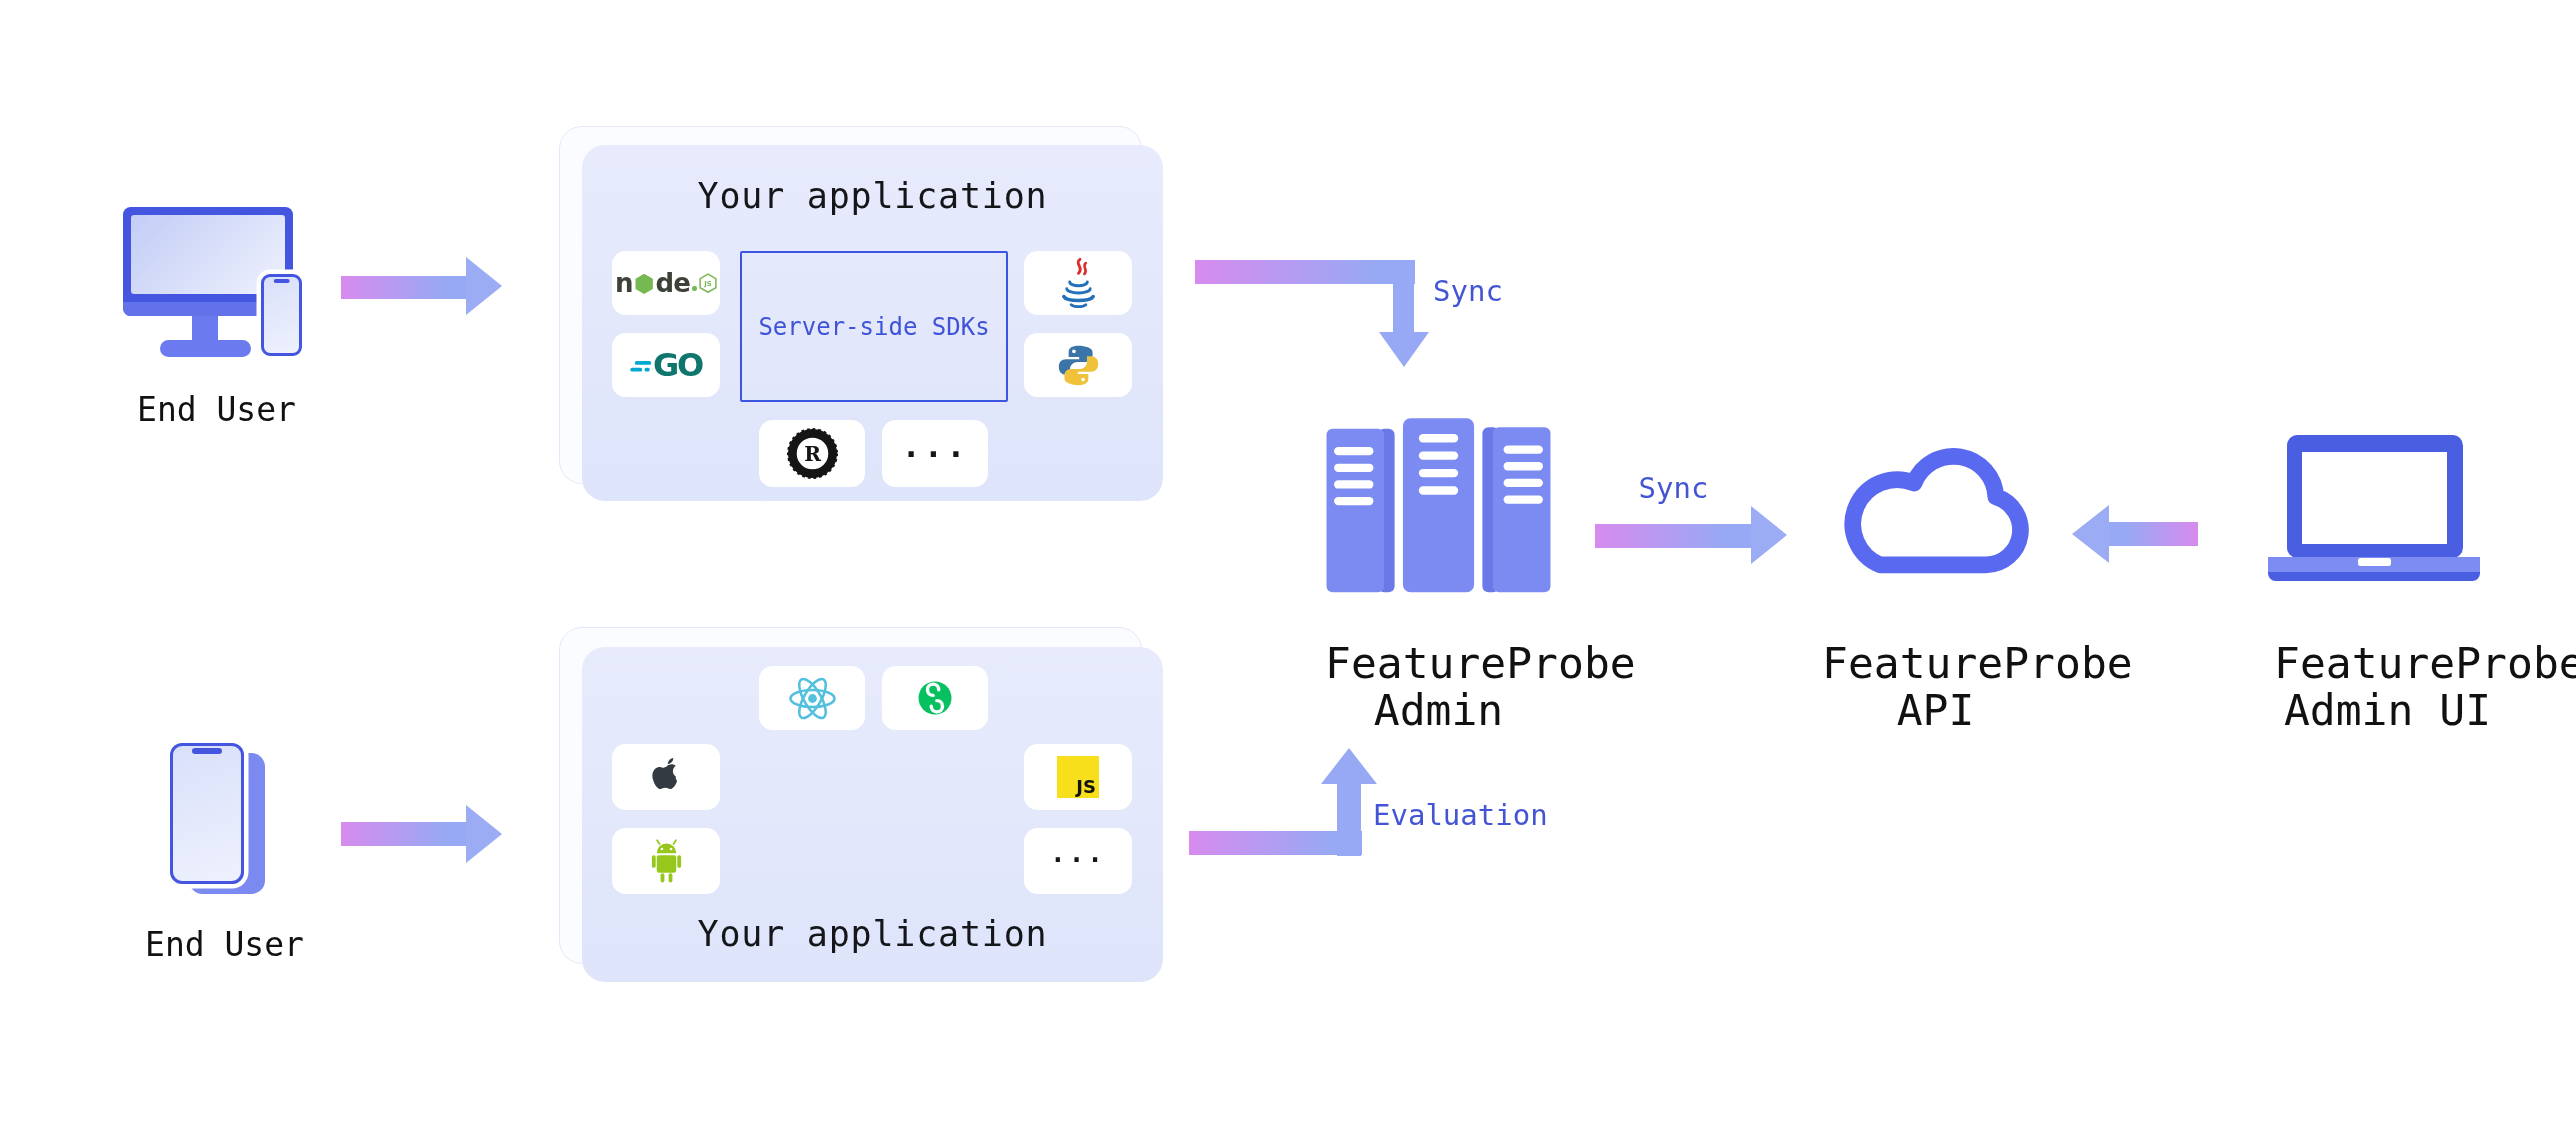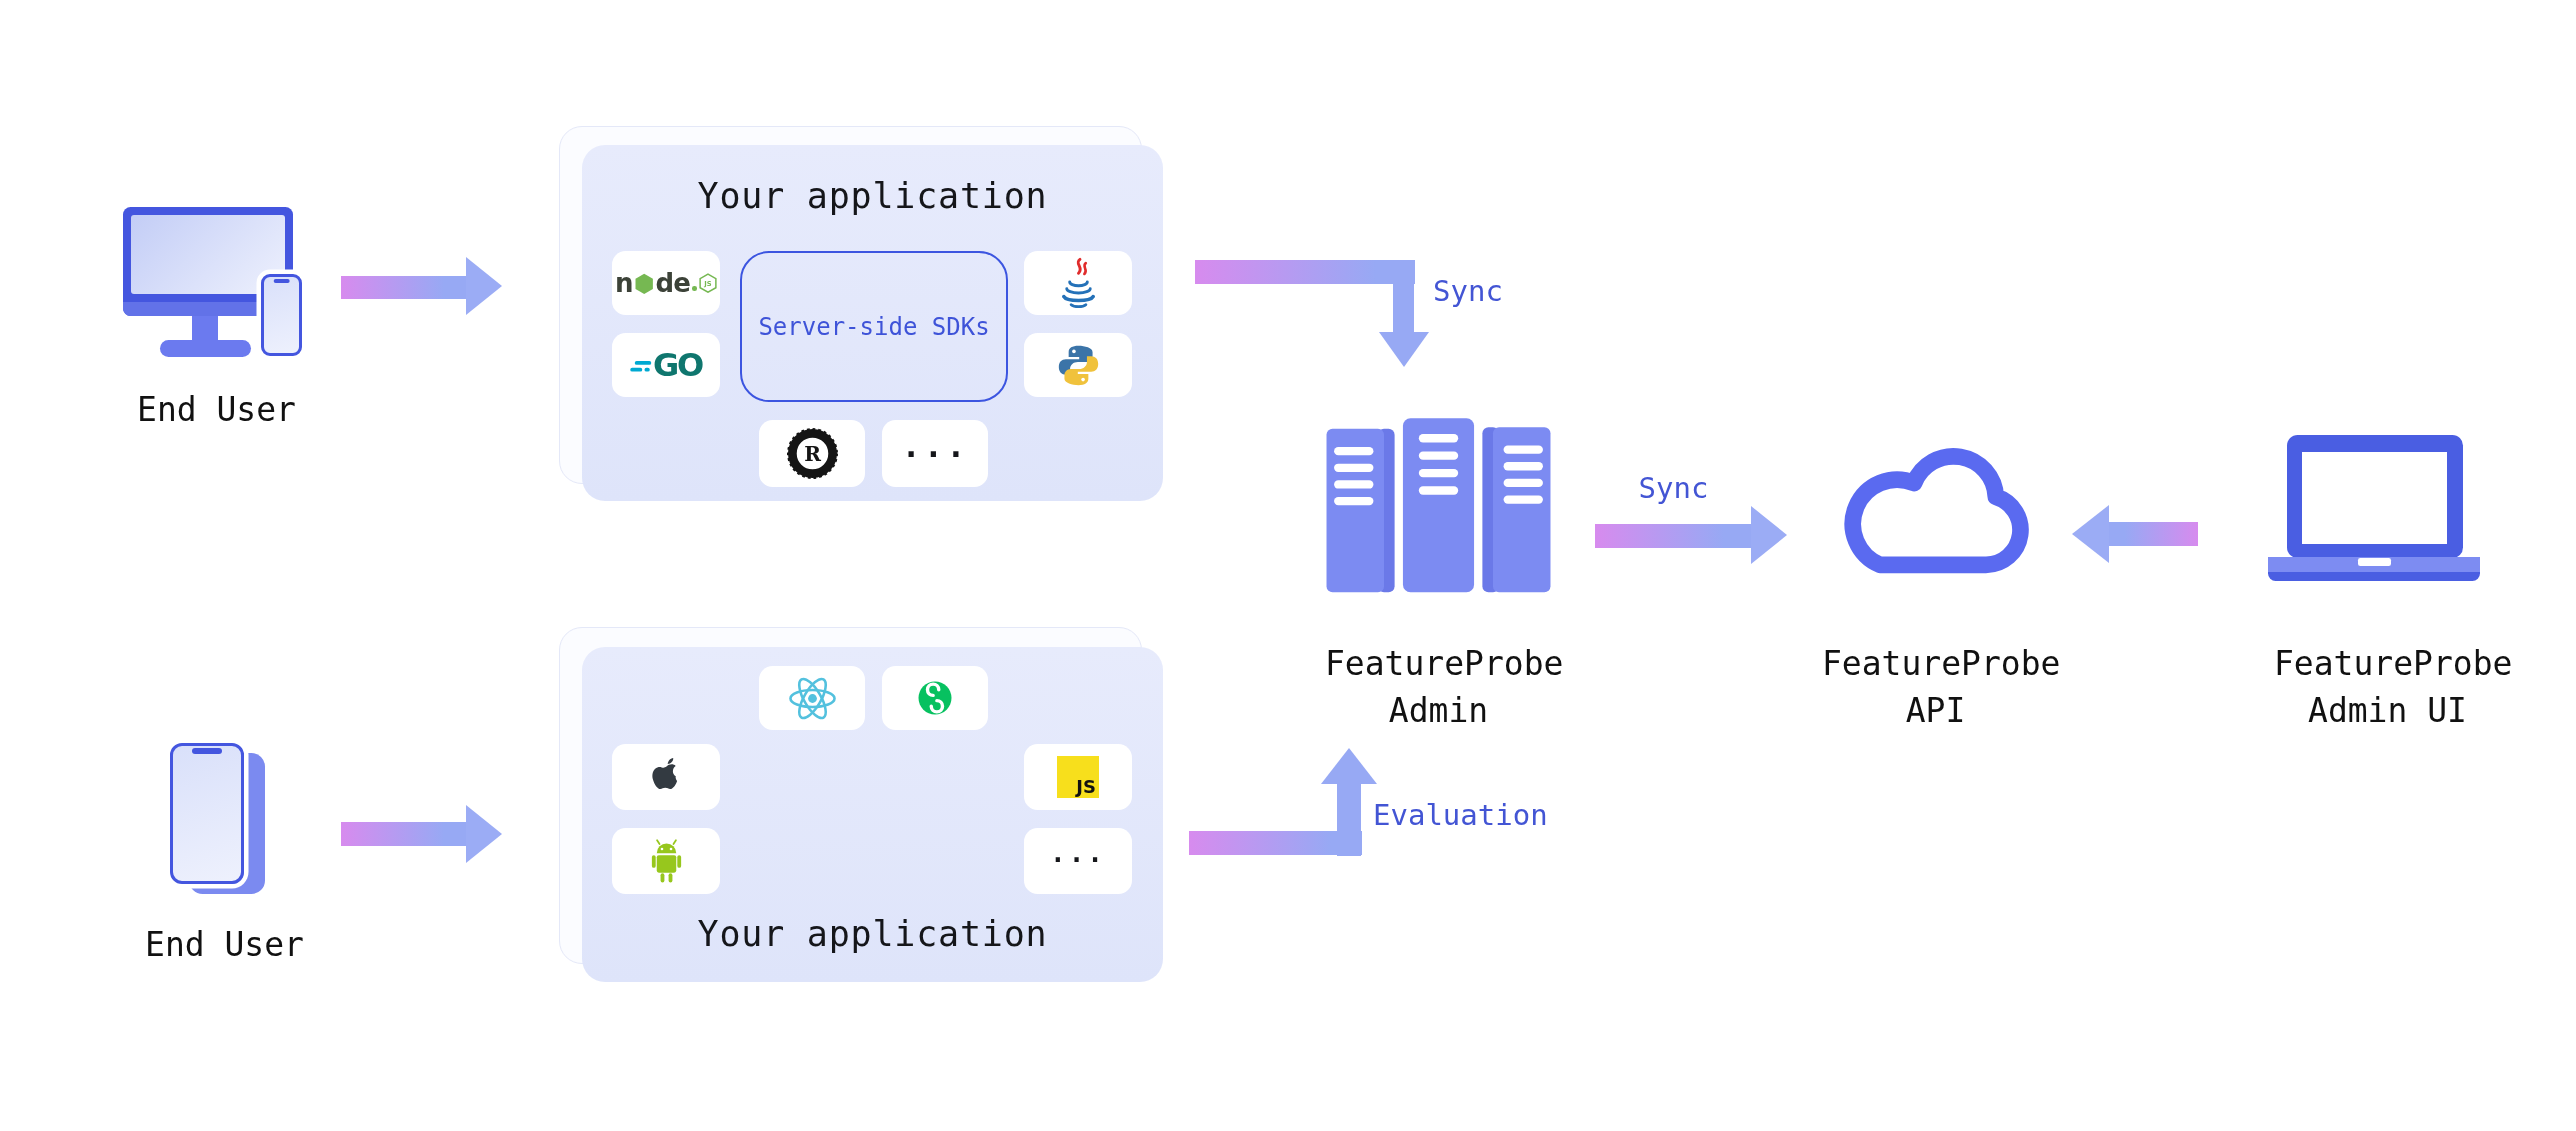--- a/index.html
+++ b/index.html
@@ -5,21 +5,21 @@
   html,body{margin:0;padding:0;background:#ffffff;}
   .stage{position:relative;width:2576px;height:1131px;background:#ffffff;overflow:hidden;
          font-family:"DejaVu Sans Mono",monospace;}
   .abs{position:absolute;}
 
   
   .back-card{position:absolute;background:#fbfcff;border:1.5px solid #e4e8f8;border-radius:23px;}
   .app-card{position:absolute;background:linear-gradient(180deg,#e7ebfc 0%,#dee4fa 100%);border-radius:23px;}
   .card-title{position:absolute;text-align:center;color:#15161a;font-size:35px;font-weight:500;letter-spacing:0.8px;}
   .tile{position:absolute;background:#ffffff;border-radius:13.6px;display:flex;align-items:center;justify-content:center;}
-  .sdk-box{position:absolute;border:2.3px solid #3c55e0;border-radius:29px;display:flex;align-items:center;justify-content:center;}
+  .sdk-box{position:absolute;border:2.3px solid #3c55e0;border-radius:2px;display:flex;align-items:center;justify-content:center;}
   .sdk-box span{color:#3e53d8;font-size:24px;font-weight:500;}
 
   
   .t-node{left:612px;top:251px;width:108px;height:64px;}
   .t-go{left:612px;top:333px;width:108px;height:64px;}
   .t-java{left:1024px;top:251px;width:108px;height:64px;}
   .t-python{left:1024px;top:333px;width:108px;height:64px;}
   .t-rust{left:759px;top:420px;width:106px;height:67px;}
   .t-dots1{left:882px;top:420px;width:106px;height:67px;}
   .box-server{left:740px;top:251px;width:264px;height:147px;}
@@ -29,21 +29,21 @@
   .t-apple{left:612px;top:744px;width:108px;height:66px;}
   .t-android{left:612px;top:828px;width:108px;height:66px;}
   .t-js{left:1024px;top:744px;width:108px;height:66px;}
   .t-dots2{left:1024px;top:828px;width:108px;height:66px;}
   .box-client{left:740px;top:744px;width:264px;height:149px;}
 
   .ellipsis{font-family:"DejaVu Sans Mono",monospace;font-size:32px;font-weight:700;color:#15161a;
             letter-spacing:3px;transform:translateY(-7.6px);}
 
   
-  .node-label{position:absolute;width:227px;text-align:center;color:#111;font-size:33px;
+  .node-label{position:absolute;width:227px;text-align:center;color:#111;font-size:43px;
               font-weight:500;line-height:47px;}
   .user-label{position:absolute;width:197px;text-align:center;color:#111;font-size:33px;font-weight:500;}
   .flow-label{position:absolute;color:#4355d4;font-size:29px;font-weight:500;}
 
   
   .bar{position:absolute;}
   .grad-r{background:linear-gradient(90deg,#d78bee 0%,#97a9f4 82%);}
   .grad-l{background:linear-gradient(90deg,#97a9f4 18%,#d78bee 100%);}
   .flat{background:#97a9f4;}
   .head{position:absolute;width:0;height:0;}

